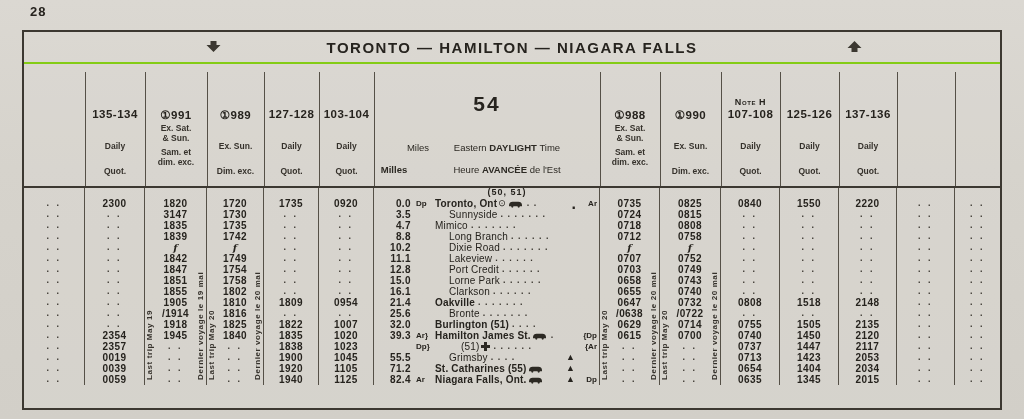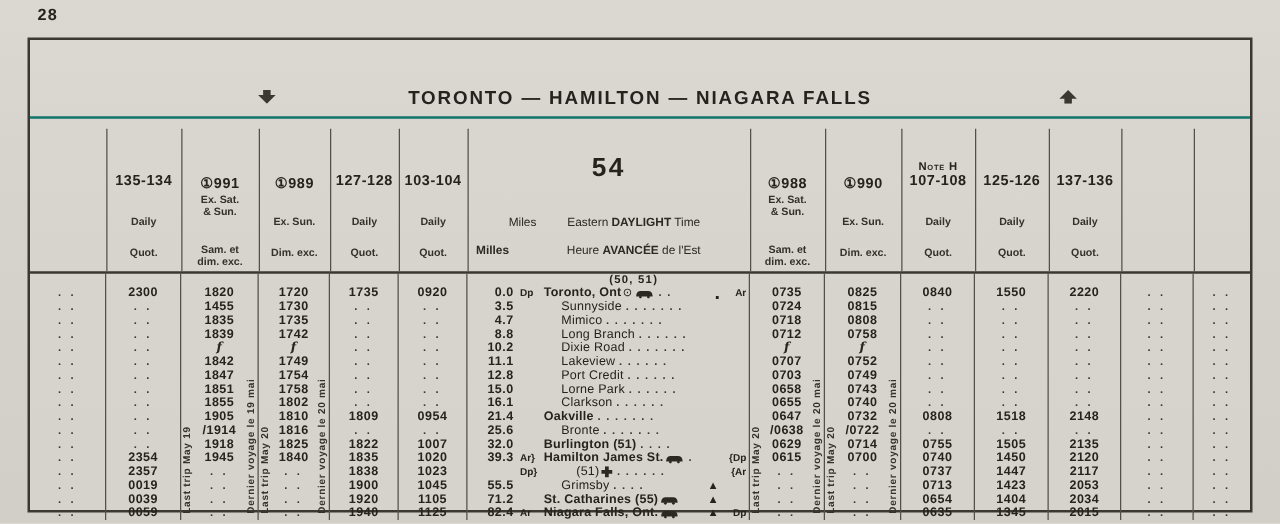--- a/index.html
+++ b/index.html
@@ -8,35 +8,35 @@
     background:linear-gradient(180deg,#dbd8d2 0%,#d6d3cc 40%,#d2cfc8 100%);
     font-family:"Liberation Sans",sans-serif;color:#26231e;
     -webkit-font-smoothing:antialiased;
   }
   .pageno{position:absolute;left:30px;top:4px;font-size:13px;font-weight:bold;letter-spacing:1px;}
   .frame{
     position:absolute;left:22px;top:30px;width:976px;height:376px;
     border:2px solid #3c3831;box-sizing:content-box;background:rgba(222,219,213,.35);
   }
   
-  .titlerow{position:relative;height:30px;border-bottom:2px solid #0f766e;
-    display:flex;align-items:center;justify-content:center;margin-top:31px;}
+  .titlerow{position:relative;height:30px;border-bottom:2px solid #84cc16;
+    display:flex;align-items:center;justify-content:center;}
   .title{font-size:15px;font-weight:bold;letter-spacing:1.5px;}
   .arrow{position:absolute;top:9px;}
   .arrow.left{left:182px;} .arrow.right{right:138px;}
   .arrow svg{display:block;}
   
   .header{position:relative;display:flex;height:122px;border-bottom:2px solid #3c3831;font-size:10px;}
   .hcell{position:relative;box-sizing:border-box;text-align:center;}
   .hcell::after{content:"";position:absolute;top:8px;bottom:0;right:-1px;width:1px;background:#555047;}
   .hcell.noline::after{display:none;}
   .hnum{position:absolute;top:44px;left:0;right:0;font-size:11.5px;font-weight:bold;letter-spacing:0.5px;white-space:nowrap;}
   .hf{position:absolute;left:0;right:0;font-size:8.5px;line-height:9.5px;white-space:pre-line;font-weight:bold;color:#35312b;}
   .hf.f1{top:78px;} .hf.f2{top:103px;}
-  .tall .hf.f1{top:60px;} .tall .hf.f2{top:100px;}
+  .tall .hf.f1{top:60px;} .tall .hf.f2{top:84px;}
   .hnote{position:absolute;top:14px;left:0;right:0;font-size:9px;font-weight:bold;font-variant:small-caps;letter-spacing:0.6px;margin-top:19px;}
   .gnum{position:absolute;top:28px;left:0;right:0;font-size:21px;font-weight:bold;letter-spacing:2px;}
   .gsub{position:absolute;font-size:9.5px;white-space:nowrap;color:#2c2923;}
   .gsub b{font-weight:bold;}
   
   .databody{position:relative;display:flex;height:197px;font-weight:bold;}
   .bcol{position:relative;box-sizing:border-box;padding-top:10px;border-right:1px solid #555047;}
   .bcol.noline{border-right:none;}
   .cell{height:11px;line-height:11px;text-align:center;font-size:10px;letter-spacing:0.4px;white-space:nowrap;}
   .cell.dots{font-size:9px;letter-spacing:2.5px;color:#3a362f;}
@@ -185,21 +185,21 @@
         <div class="cell">2354</div>
         <div class="cell">2357</div>
         <div class="cell">0019</div>
         <div class="cell">0039</div>
         <div class="cell">0059</div>
       </div>
       <div class="bcol w3">
         <div class="rot rot-l">Last trip May 19</div>
         <div class="rot rot-r">Dernier voyage le 19 mai</div>
         <div class="cell">1820</div>
-        <div class="cell">1455</div>
+        <div class="cell">3147</div>
         <div class="cell">1835</div>
         <div class="cell">1839</div>
         <div class="cell"><span class="fstop">f</span></div>
         <div class="cell">1842</div>
         <div class="cell">1847</div>
         <div class="cell">1851</div>
         <div class="cell">1855</div>
         <div class="cell">1905</div>
         <div class="cell">/1914</div>
         <div class="cell">1918</div>
@@ -304,21 +304,21 @@
           <span class="ssuf">Ar</span>
         </div>
         <div class="srow">
           <span class="spre"></span>
           <span class="sname reg" style="margin-left: 14px;">Sunnyside</span>
           <span class="sleader">. . . . . . .</span>
           <span class="ssuf"></span>
         </div>
         <div class="srow">
           <span class="spre"></span>
-          <span class="sname reg" style="margin-left: 14px;">Mimico</span>
+          <span class="sname reg" style="">Mimico</span>
           <span class="sleader">. . . . . . .</span>
           <span class="ssuf"></span>
         </div>
         <div class="srow">
           <span class="spre"></span>
           <span class="sname reg" style="margin-left: 14px;">Long Branch</span>
           <span class="sleader">. . . . . .</span>
           <span class="ssuf"></span>
         </div>
         <div class="srow">

